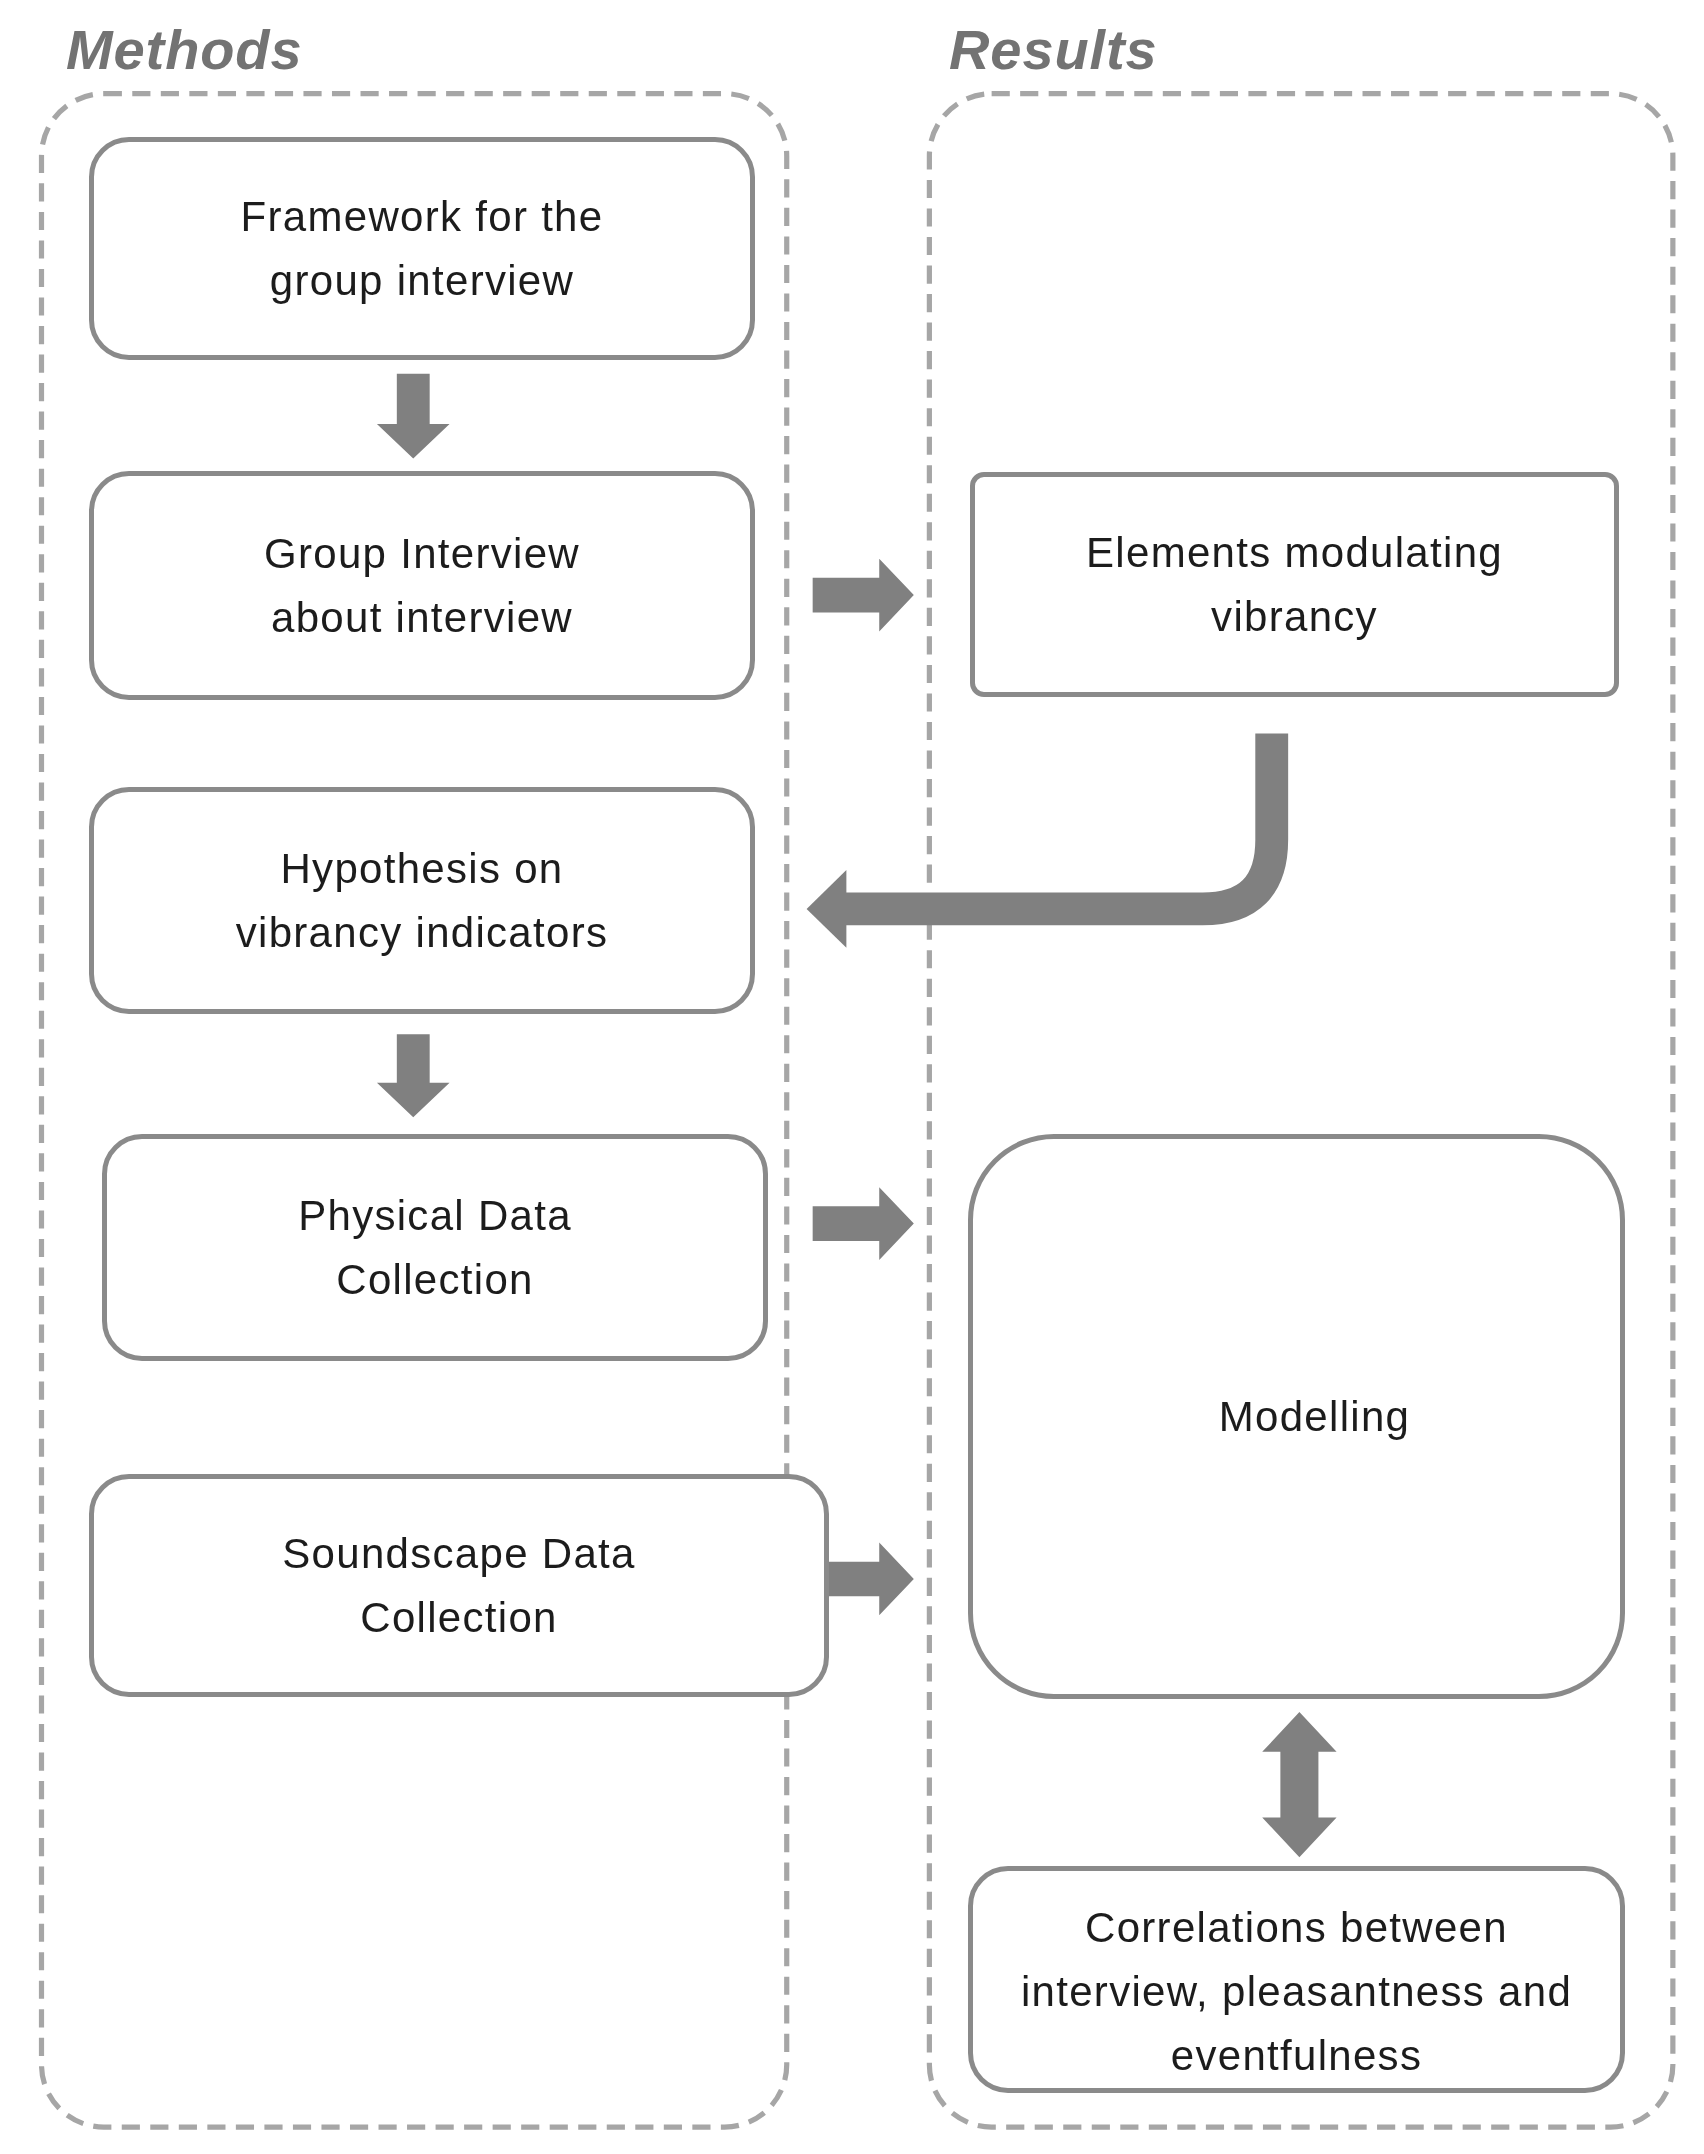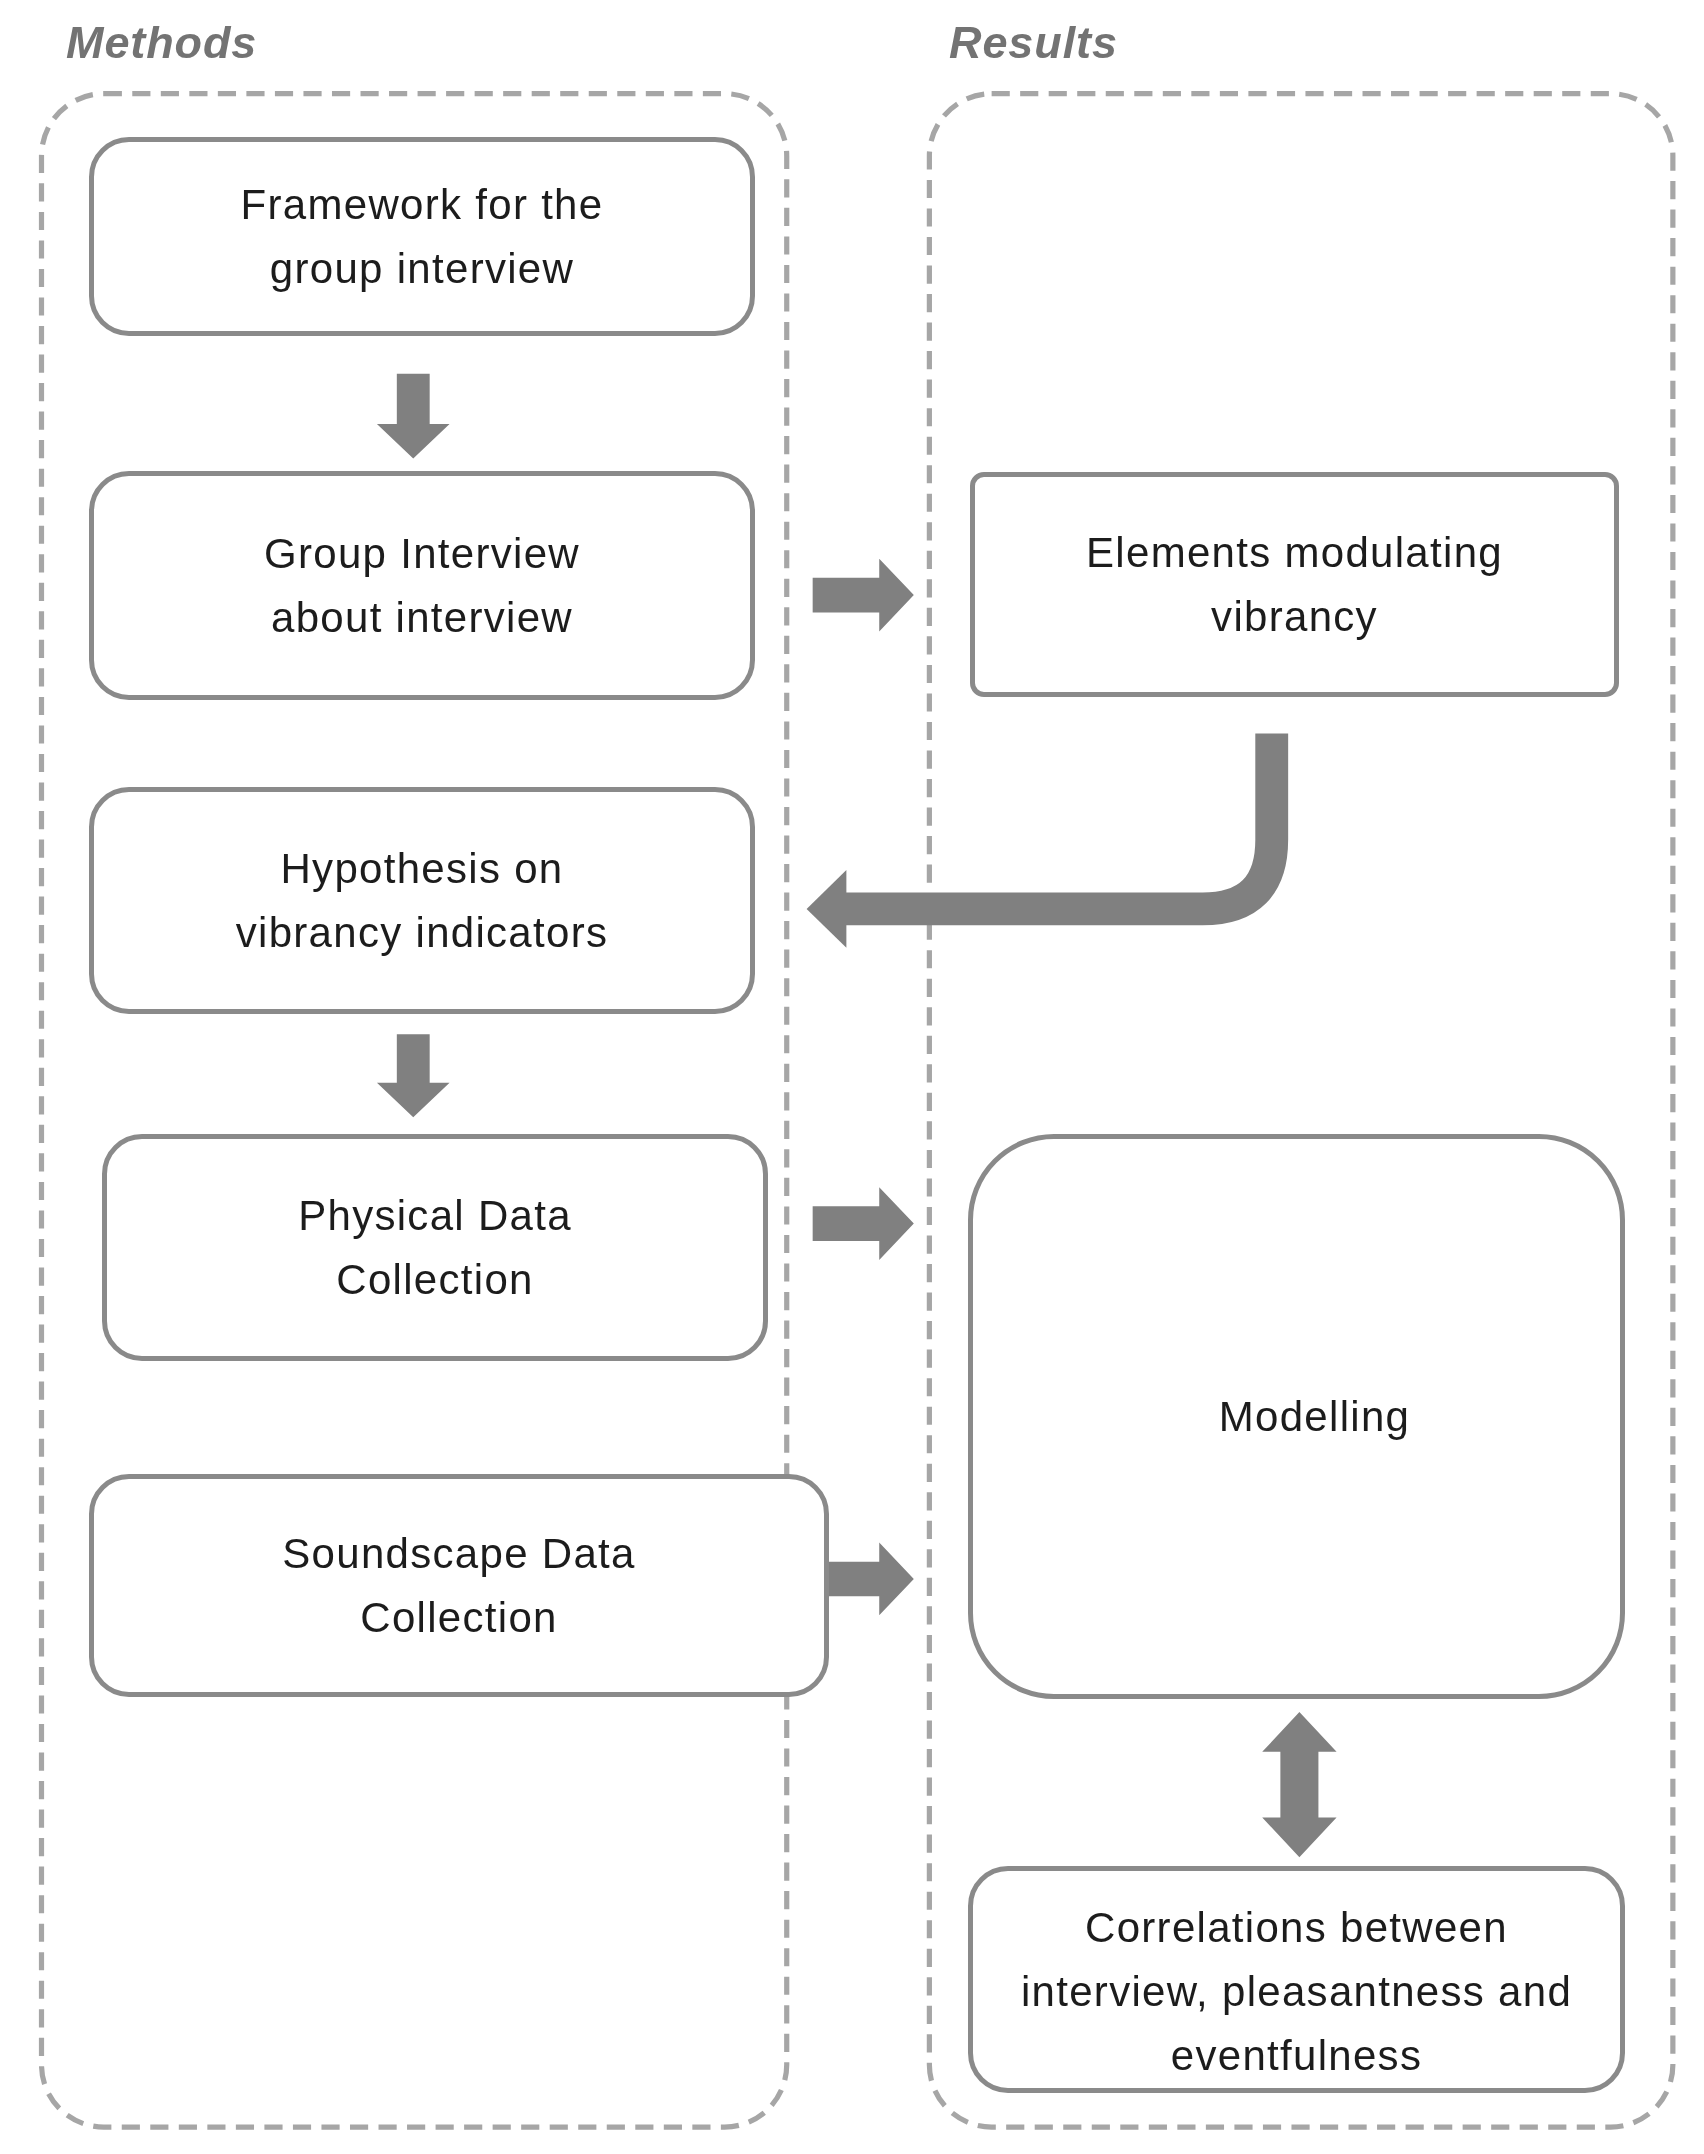--- a/index.html
+++ b/index.html
@@ -32,21 +32,21 @@
     fill: var(--arrow, #808080);
     stroke: none;
   }
   .arrow-line {
     fill: none;
     stroke: var(--arrow, #808080);
     stroke-width: 38;
   }
   .col-label {
     position: absolute;
-    font-size: 45px;
+    font-size: 56px;
     font-weight: bold;
     font-style: italic;
     color: var(--label, #737373);
     letter-spacing: 0.9px;
     white-space: nowrap;
   }
   .box {
     position: absolute;
     box-sizing: border-box;
     background: var(--box-fill, #ffffff);
@@ -58,21 +58,21 @@
     text-align: center;
     color: var(--text, #1c1c1c);
     font-size: 42px;
     line-height: 64px;
     letter-spacing: 1.3px;
     border-radius: 40px;
   }
   .box .line { white-space: nowrap; }
 
   
-  .b-framework    { left: 89px;  top: 137px;  width: 666px; height: 199px; }
+  .b-framework    { left: 89px;  top: 137px;  width: 666px; height: 223px; }
   .b-group        { left: 89px;  top: 471px;  width: 666px; height: 229px; }
   .b-hypothesis   { left: 89px;  top: 787px;  width: 666px; height: 227px; }
   .b-physical     { left: 89px;  top: 1134px; width: 666px; height: 227px; margin-left: 13px; }
   .b-soundscape   { left: 89px;  top: 1474px; width: 740px; height: 223px; }
 
   
   .b-elements     { left: 970px; top: 472px;  width: 649px; height: 225px; border-radius: 14px; }
   .b-modelling    { left: 968px; top: 1134px; width: 657px; height: 565px; border-radius: 86px; padding-left: 36px; }
   .b-correlations { left: 968px; top: 1866px; width: 657px; height: 227px; justify-content: flex-end; }
 

